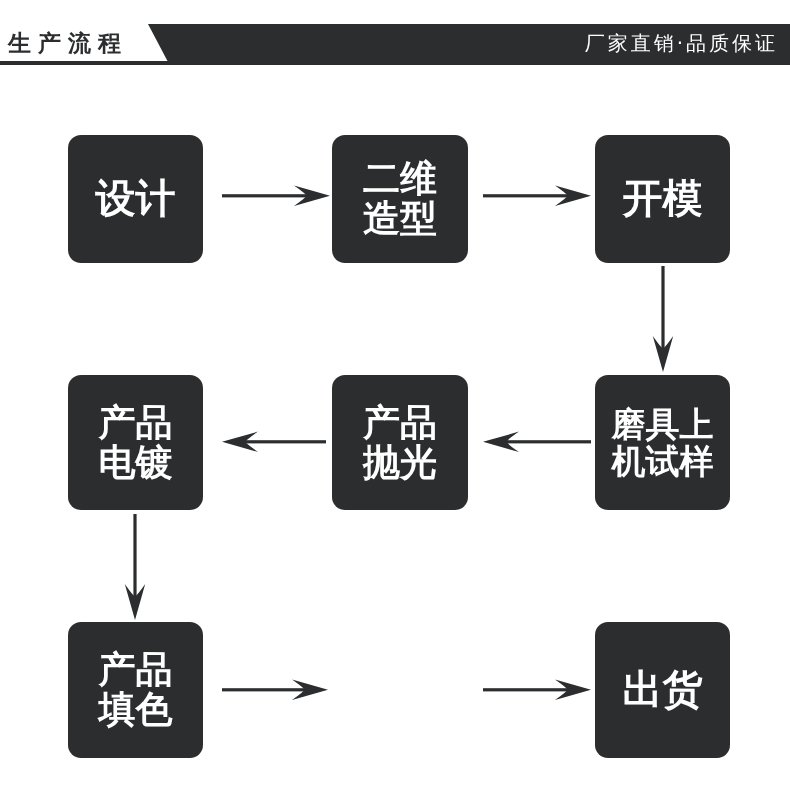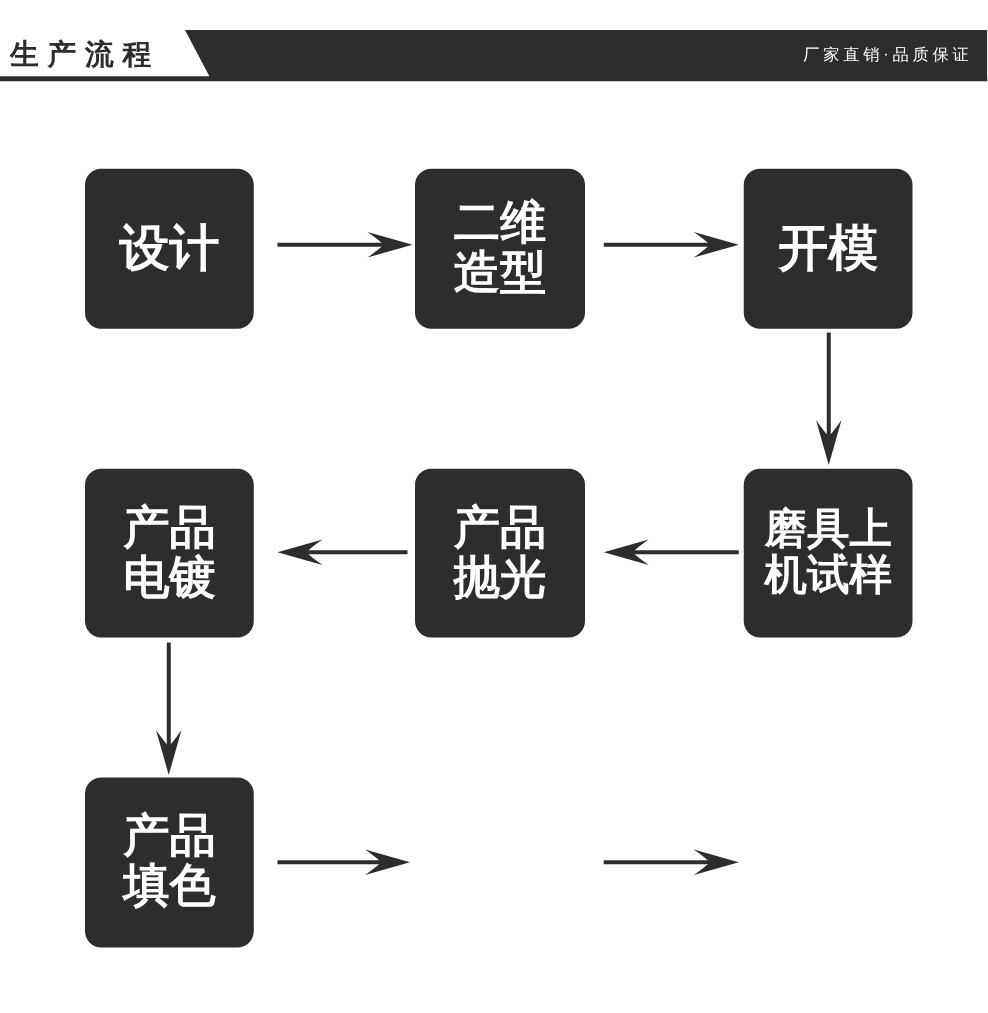--- a/index.html
+++ b/index.html
@@ -2,39 +2,39 @@
 <html><head>
 <meta charset="utf-8">
 <style>
   * { margin:0; padding:0; box-sizing:border-box; }
   html, body {
     width:790px; height:810px;
     background:#ffffff;
     font-family:"DejaVu Sans","Liberation Sans",sans-serif;
     overflow:hidden;
   }
-  #page { position:relative; width:790px; height:780px; background:#fff;font-family:Liberation Serif, serif; }
+  #page { position:relative; width:790px; height:780px; background:#fff; }
 
   
   .header { position:absolute; left:0; top:0; width:790px; height:70px; }
   .header-band {
     position:absolute; left:0; top:24px; width:790px; height:38px;
     background:#2b2d2e;
     clip-path: polygon(148px 0, 790px 0, 790px 100%, 168px 100%);
   }
   .header-title {
     position:absolute; left:8px; top:24px; height:38px;
     display:flex; align-items:center;
     font-size:23px; font-weight:bold; color:#2b2d2e;
     letter-spacing:7px; white-space:nowrap; line-height:1;
   }
   .header-tagline {
     position:absolute; right:12px; top:24px; height:38px;
     display:flex; align-items:center;
-    font-size:13px; font-weight:400; color:#ffffff;
+    font-size:20px; font-weight:400; color:#ffffff;
     letter-spacing:3px; white-space:nowrap; line-height:1;
   }
   .header-rule {
     position:absolute; left:0; top:61px; width:790px; height:4px;
     background:#2b2d2e;
   }
 
   
   .flow { position:absolute; left:0; top:70px; width:790px; height:740px; }
 
@@ -119,20 +119,23 @@
     </div>
     <div class="node col-1 row-2">
       <span class="node-label fs-two">产品
 电镀</span>
     </div>
 
     <div class="node col-1 row-3">
       <span class="node-label fs-two">产品
 填色</span>
     </div>
+    <div class="node col-3 row-3">
+      <span class="node-label fs-big">出货</span>
+    </div>
 
     <div class="arrow-h ah-r1-a">
       <svg width="108" height="28" viewBox="0 0 108 28">
         <rect class="stroke-dark" x="0" y="12.2" width="86" height="3.2"></rect>
         <path class="stroke-dark" d="M108 13.8 L72 3.6 Q84 12 84.5 13.8 Q84 15.6 72 24 Z"></path>
       </svg>
     </div>
     <div class="arrow-h ah-r1-b">
       <svg width="108" height="28" viewBox="0 0 108 28">
         <rect class="stroke-dark" x="0" y="12.2" width="86" height="3.2"></rect>

